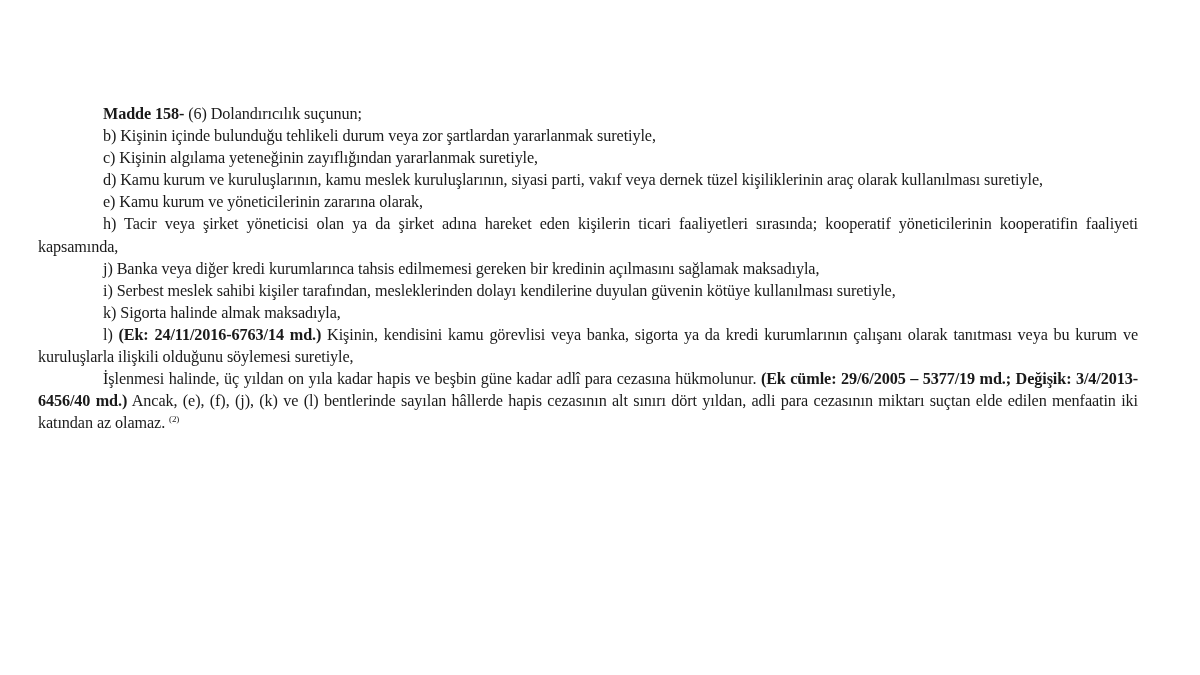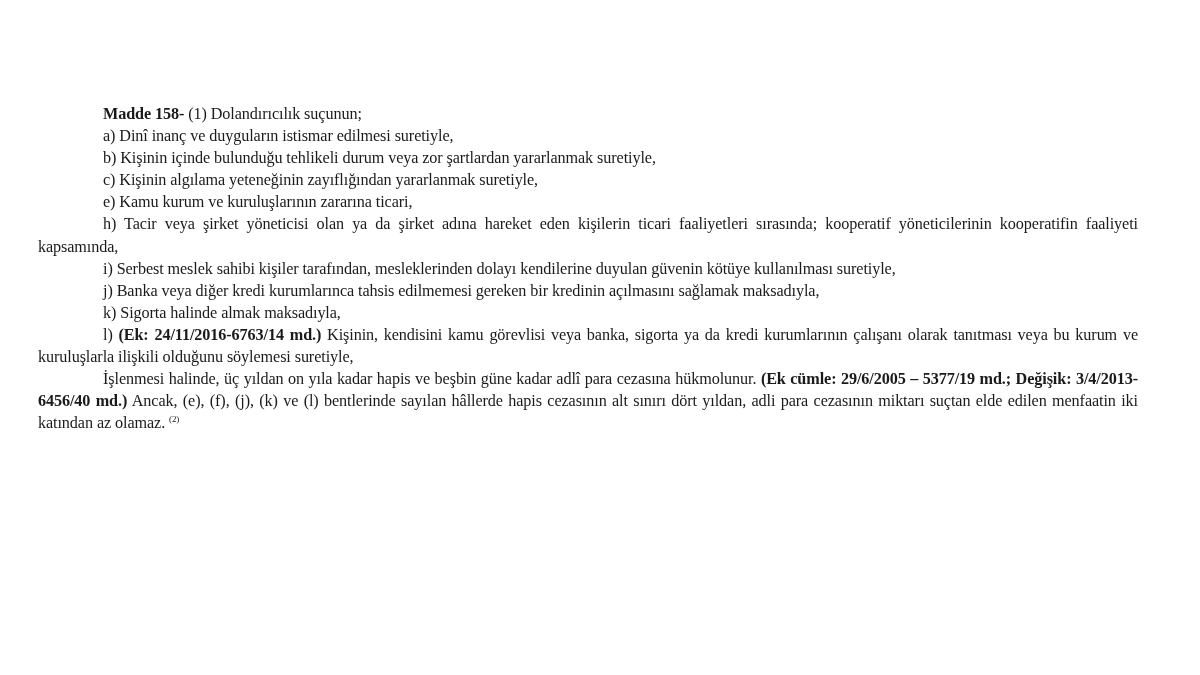--- a/index.html
+++ b/index.html
@@ -40,30 +40,30 @@
       vertical-align: 6px;
       line-height: 0;
     }
   </style>
 </head>
 <body>
 
 <div class="page">
 
   <p class="para left">
-    <b>Madde 158-</b><span> (1) Dolandırıcılık suçunun;</span>
+    <b>Madde 158-</b><span> (6) Dolandırıcılık suçunun;</span>
   </p>
 
-  <p class="para left">a) Dinî inanç ve duyguların istismar edilmesi suretiyle,</p>
   <p class="para left">b) Kişinin içinde bulunduğu tehlikeli durum veya zor şartlardan yararlanmak suretiyle,</p>
   <p class="para left">c) Kişinin algılama yeteneğinin zayıflığından yararlanmak suretiyle,</p>
-  <p class="para left">e) Kamu kurum ve kuruluşlarının zararına ticari,</p>
+  <p class="para">d) Kamu kurum ve kuruluşlarının, kamu meslek kuruluşlarının, siyasi parti, vakıf veya dernek tüzel kişiliklerinin araç olarak kullanılması suretiyle,</p>
+  <p class="para left">e) Kamu kurum ve yöneticilerinin zararına olarak,</p>
   <p class="para">h) Tacir veya şirket yöneticisi olan ya da şirket adına hareket eden kişilerin ticari faaliyetleri sırasında; kooperatif yöneticilerinin kooperatifin faaliyeti kapsamında,</p>
+  <p class="para left">j) Banka veya diğer kredi kurumlarınca tahsis edilmemesi gereken bir kredinin açılmasını sağlamak maksadıyla,</p>
   <p class="para left">i) Serbest meslek sahibi kişiler tarafından, mesleklerinden dolayı kendilerine duyulan güvenin kötüye kullanılması suretiyle,</p>
-  <p class="para left">j) Banka veya diğer kredi kurumlarınca tahsis edilmemesi gereken bir kredinin açılmasını sağlamak maksadıyla,</p>
   <p class="para left">k) Sigorta halinde almak maksadıyla,</p>
 
   <p class="para">
     <span>l) </span><b>(Ek: 24/11/2016-6763/14 md.)</b><span> Kişinin, kendisini kamu görevlisi veya banka, sigorta ya da kredi kurumlarının çalışanı olarak tanıtması veya bu kurum ve kuruluşlarla ilişkili olduğunu söylemesi suretiyle,</span>
   </p>
 
   <p class="para">
     <span>İşlenmesi halinde, üç yıldan on yıla kadar hapis ve beşbin güne kadar adlî para cezasına hükmolunur. </span><b>(Ek cümle: 29/6/2005 – 5377/19 md.; Değişik: 3/4/2013-6456/40 md.)</b><span> Ancak, (e), (f), (j), (k) ve (l) bentlerinde sayılan hâllerde hapis cezasının alt sınırı dört yıldan, adli para cezasının miktarı suçtan elde edilen menfaatin iki katından az olamaz. </span><sup>(2)</sup>
   </p>
 

